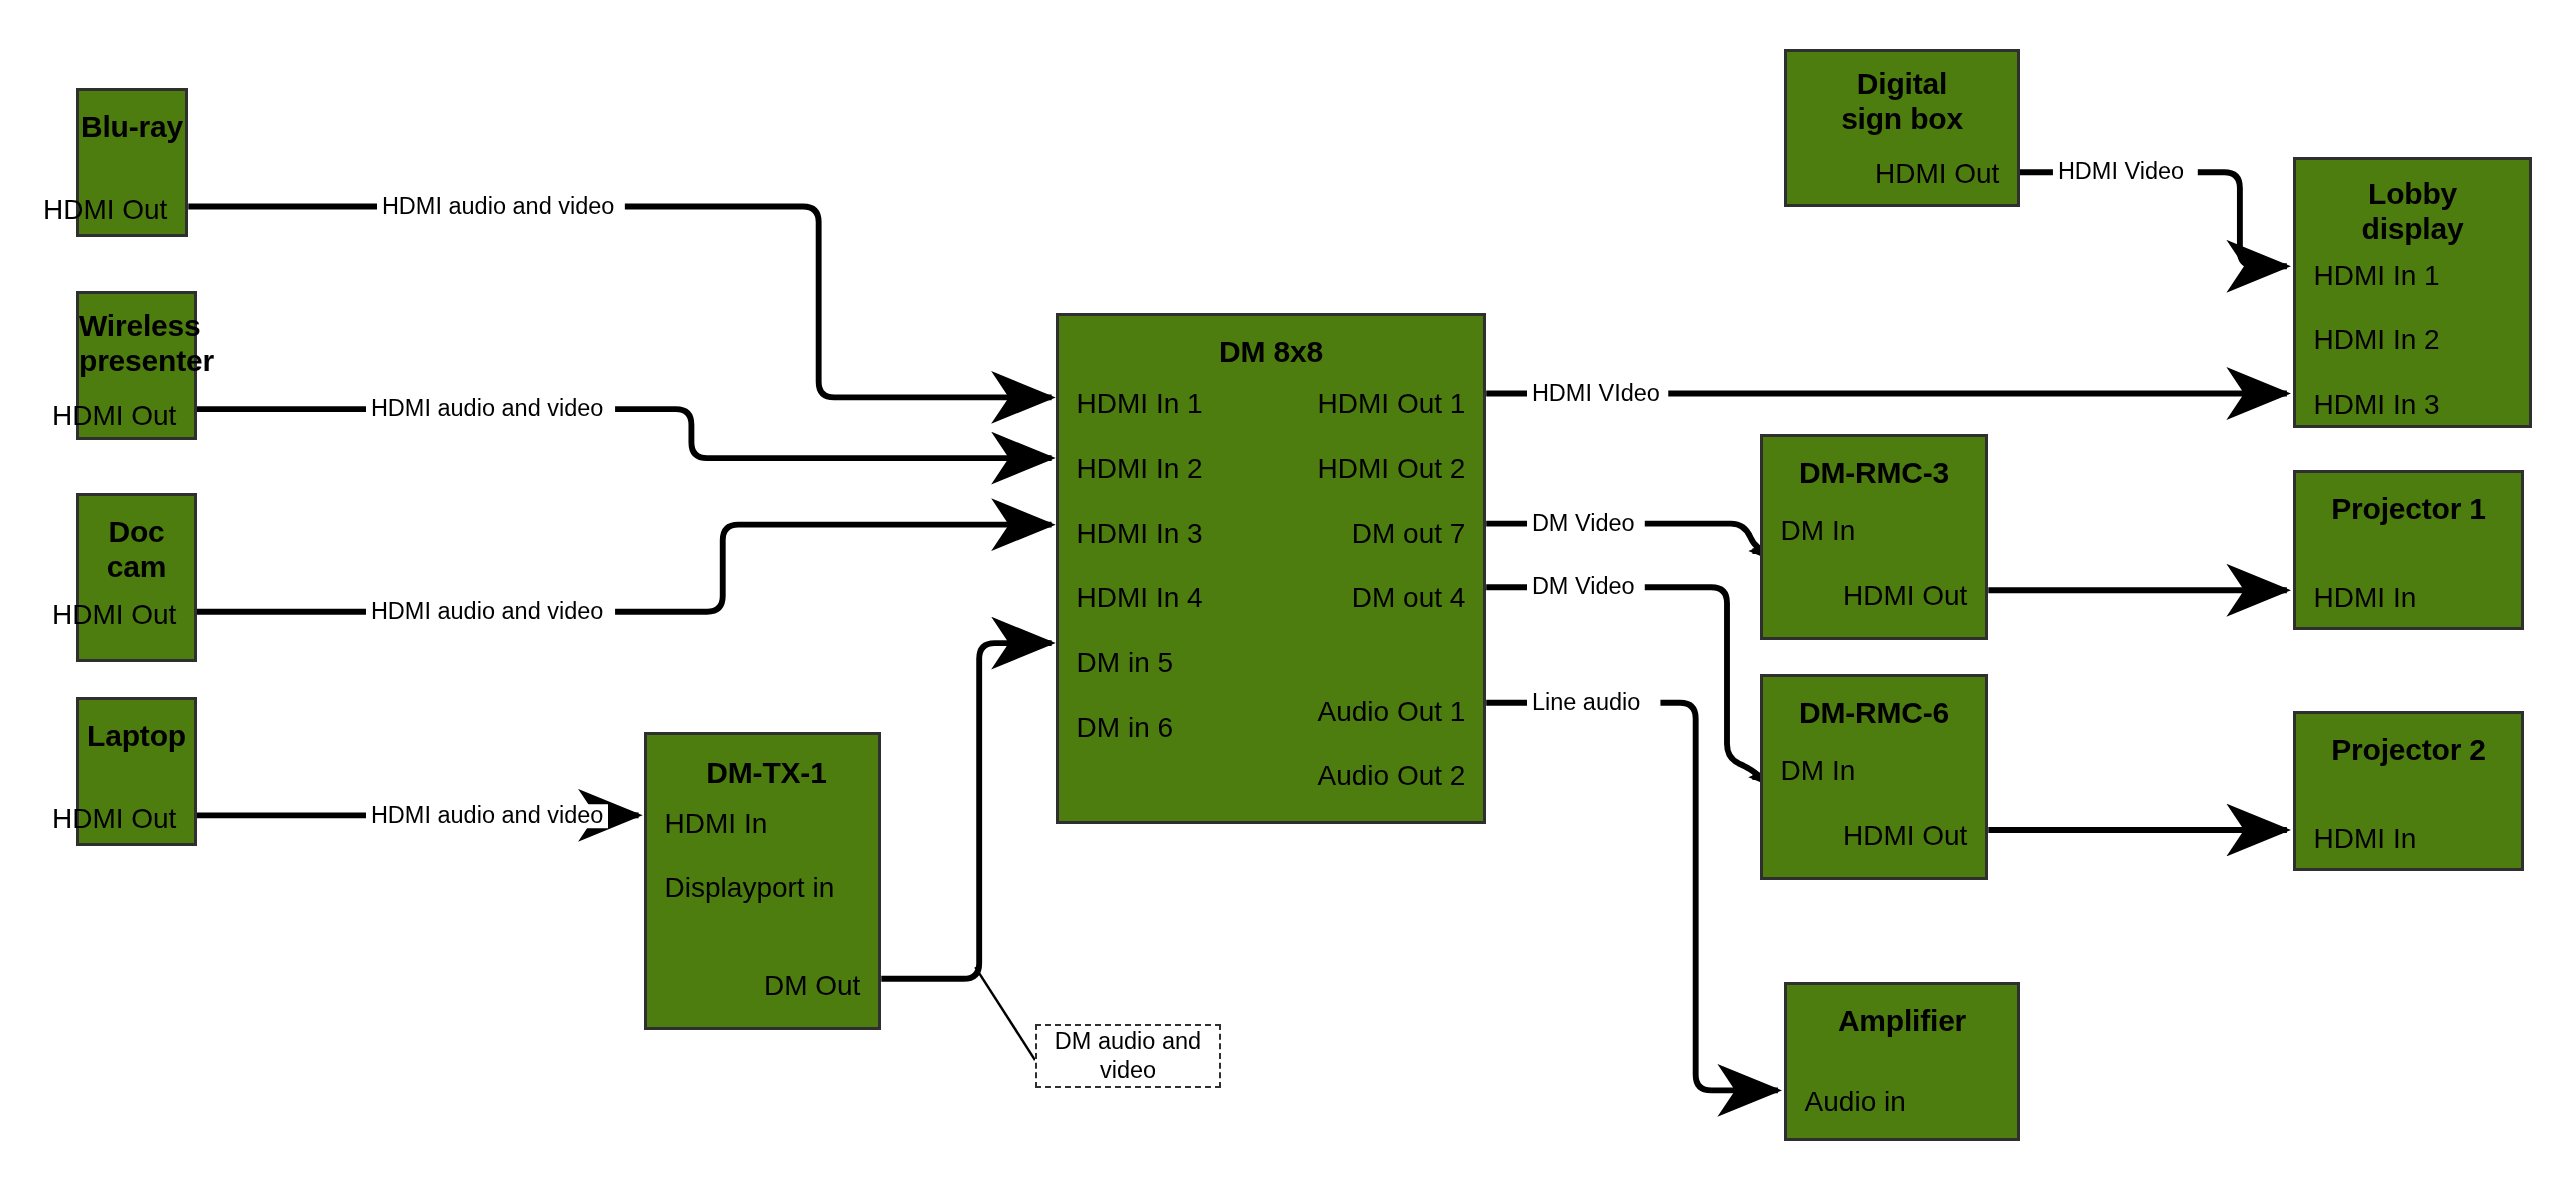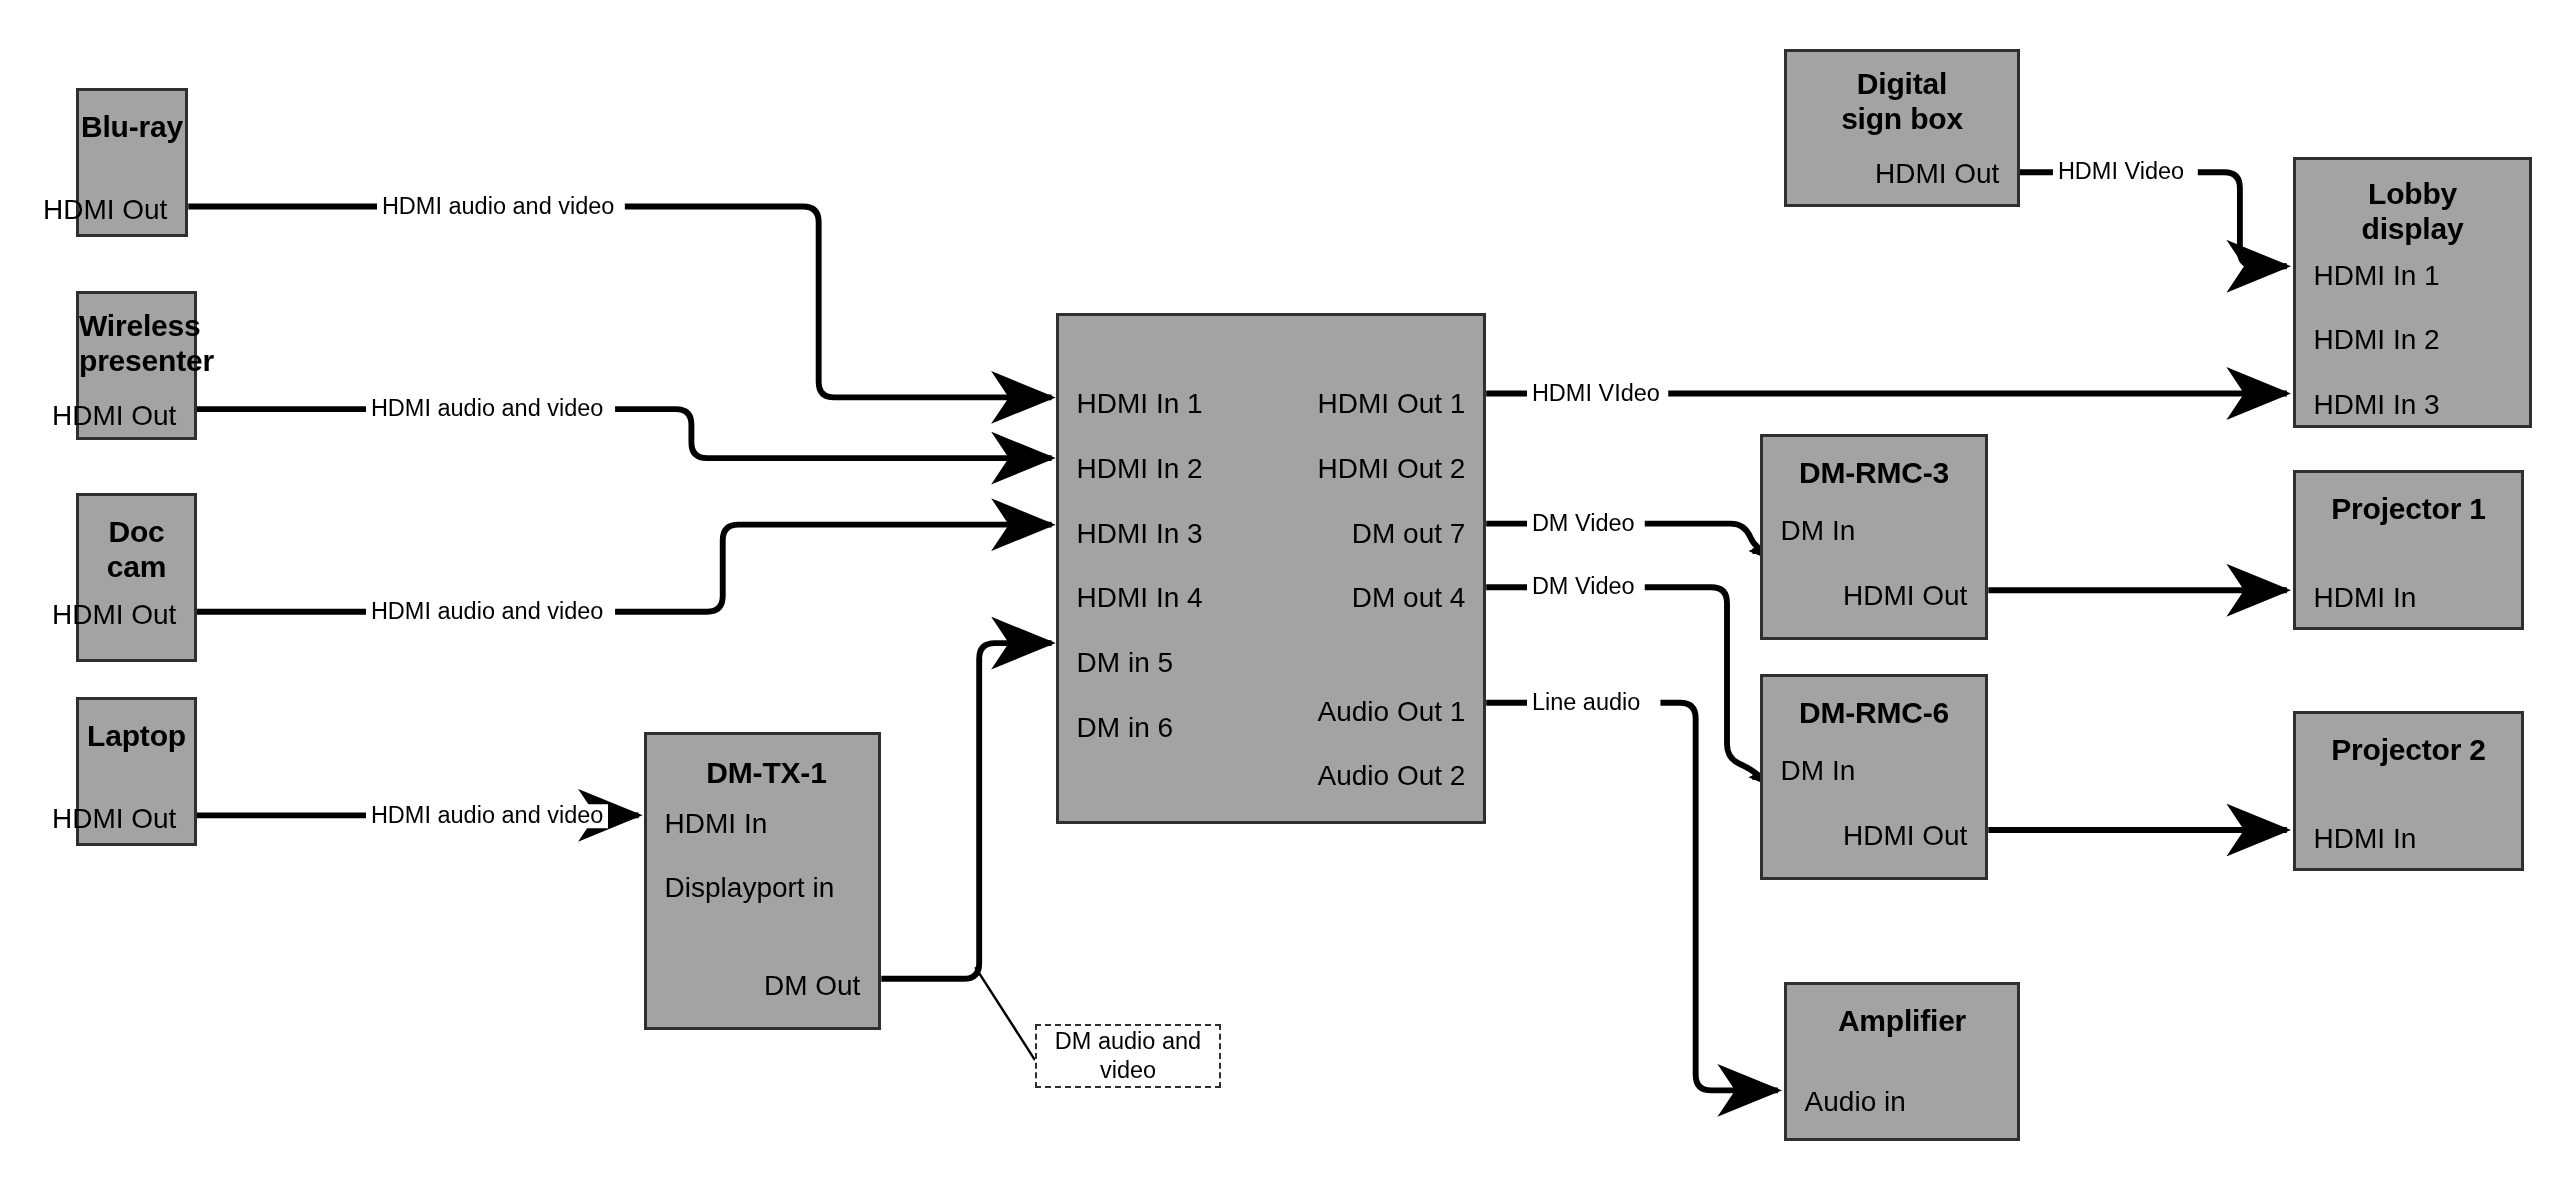--- a/index.html
+++ b/index.html
@@ -21,21 +21,21 @@
     position: absolute;
     left: 0; top: 0;
     width: 2576px;
     height: 1201px;
     pointer-events: none;
   }
   .node {
     position: absolute;
     box-sizing: border-box;
     border: 3.9px solid #2f2f2f;
-    background: #a3a3a3;
+    background: #4d7c0f;
   }
   .node-title {
     position: absolute;
     left: 0; right: 0;
     text-align: center;
     font-weight: bold;
     font-size: 30px;
     color: #000;
     line-height: 1.18;
     letter-spacing: -0.2px;
@@ -145,20 +145,21 @@
   </div>
 
   <div class="node" style="left:644px; top:732px; width:237px; height:298px;">
     <div class="node-title" style="top:19.6px;padding-left:8px;">DM-TX-1</div>
     <div class="port left" style="top:75px;">HDMI In</div>
     <div class="port left" style="top:139px;">Displayport in</div>
     <div class="port right" style="top:237px;">DM Out</div>
   </div>
 
   <div class="node" style="left:1056px; top:313px; width:430px; height:511px;">
+    <div class="node-title" style="top:17.6px;">DM 8x8</div>
     <div class="port left" style="top:74px;">HDMI In 1</div>
     <div class="port left" style="top:139px;">HDMI In 2</div>
     <div class="port left" style="top:204px;">HDMI In 3</div>
     <div class="port left" style="top:268px;">HDMI In 4</div>
     <div class="port left" style="top:333px;">DM in 5</div>
     <div class="port left" style="top:398px;">DM in 6</div>
     <div class="port right" style="top:74px;">HDMI Out 1</div>
     <div class="port right" style="top:139px;">HDMI Out 2</div>
     <div class="port right" style="top:204px;">DM out 7</div>
     <div class="port right" style="top:268px;">DM out 4</div>

